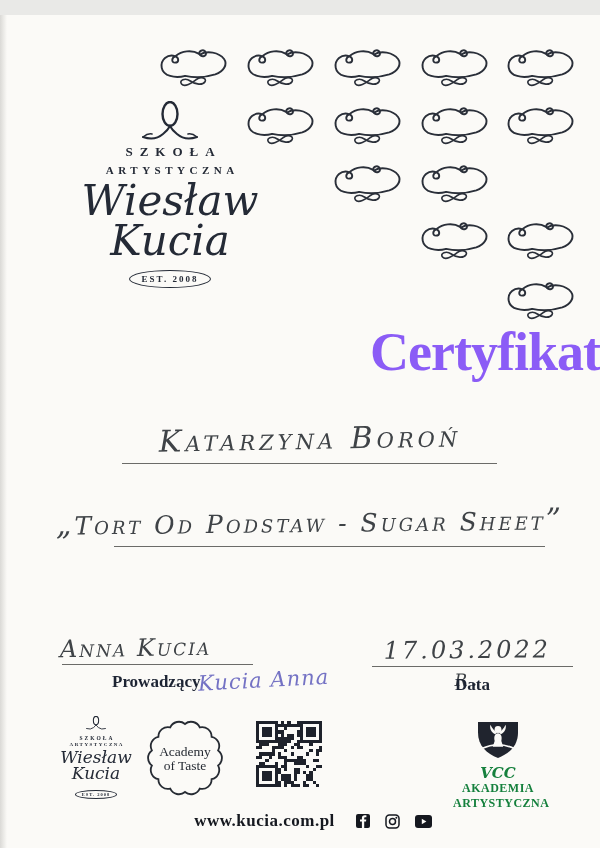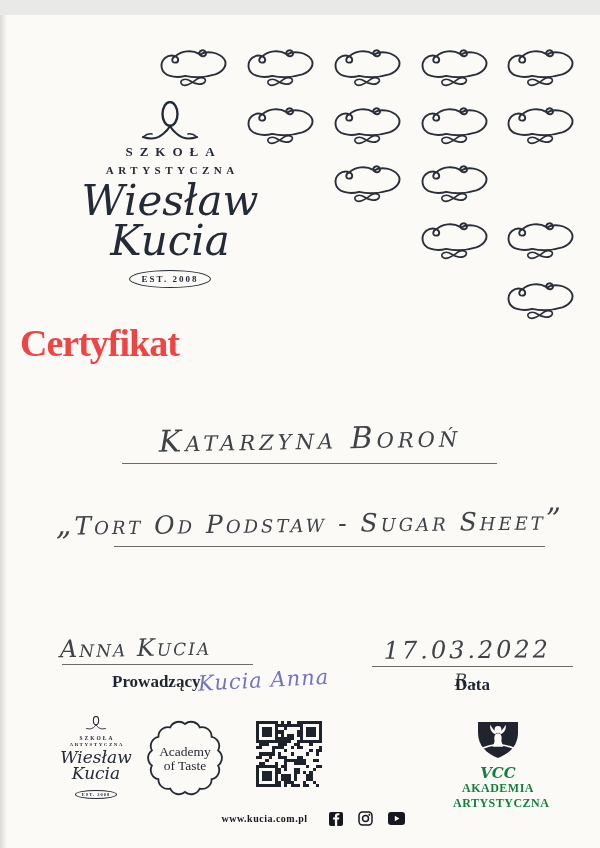--- a/index.html
+++ b/index.html
@@ -19,22 +19,22 @@
   .logo-crown{display:block;margin:0 auto;}
   .logo-school1{font-size:13px;font-weight:bold;letter-spacing:7px;text-indent:7px;margin-top:3px;}
   .logo-school2{font-size:11px;font-weight:bold;letter-spacing:4.5px;text-indent:4.5px;margin-top:4px;}
   .logo-script1{font-family:"DejaVu Serif",serif;font-style:italic;font-size:42px;line-height:1;margin-top:4px;}
   .logo-script2{font-family:"DejaVu Serif",serif;font-style:italic;font-size:42px;line-height:1;margin-top:-2px;}
   .logo-est-wrap{margin-top:6px;}
   .logo-est{display:inline-block;border:1.6px solid #242a36;border-radius:50%;
     padding:3px 12px;font-size:9px;font-weight:bold;letter-spacing:2px;}
 
   
-  .title{position:absolute;left:20px;top:306px;width:580px;text-align:left;
-    font-size:38px;font-weight:bold;letter-spacing:-1px;color:#ef4444;}
+  .title{position:absolute;left:20px;top:306px;width:580px;text-align:right;
+    font-size:54px;font-weight:bold;letter-spacing:-1px;color:#8b5cf6;}
 
   
   .hand{font-family:"DejaVu Serif",serif;font-style:italic;font-variant:small-caps;color:#3f4347;}
   .recipient-name{position:absolute;left:110px;top:406px;width:400px;text-align:center;
     font-size:30px;letter-spacing:4px;transform:rotate(-1deg);}
   .rule{position:absolute;height:1px;background:#6b6b68;}
   .rule-name{left:122px;top:448px;width:375px;}
   .label{font-weight:bold;font-size:17px;color:#1d2433;}
   .label-otrzymuje{position:absolute;left:110px;top:457px;width:400px;text-align:center;}
   .topic-hand{position:absolute;left:55px;top:489px;width:510px;text-align:center;
@@ -67,21 +67,21 @@
 
   .academy-badge{position:absolute;left:146px;top:704px;width:78px;height:78px;}
   .qr-svg{position:absolute;left:256px;top:706px;width:66px;height:66px;}
   .vcc{position:absolute;left:453px;top:705px;width:90px;text-align:center;color:#15803d;}
   .vcc-abbr{font-family:"DejaVu Serif",serif;font-style:italic;font-weight:bold;font-size:15px;line-height:1;margin-top:2px;}
   .vcc-line{font-size:12px;font-weight:bold;letter-spacing:0.5px;line-height:1.25;}
 
   
   .bottom-bar{position:absolute;left:0;top:796px;width:600px;display:flex;
     justify-content:center;align-items:center;gap:15px;transform:translateX(13px);}
-  .website{font-weight:bold;font-size:10px;letter-spacing:0.5px;color:#15181f;margin-right:6px;}
+  .website{font-weight:bold;font-size:17px;letter-spacing:0.5px;color:#15181f;margin-right:6px;}
   .soc{display:block;}
 </style>
 </head>
 <body>
 
 <div class="page">
   <div class="scan-edge"></div>
 
   <svg width="0" height="0" style="position:absolute" aria-hidden="true">
     <defs>

